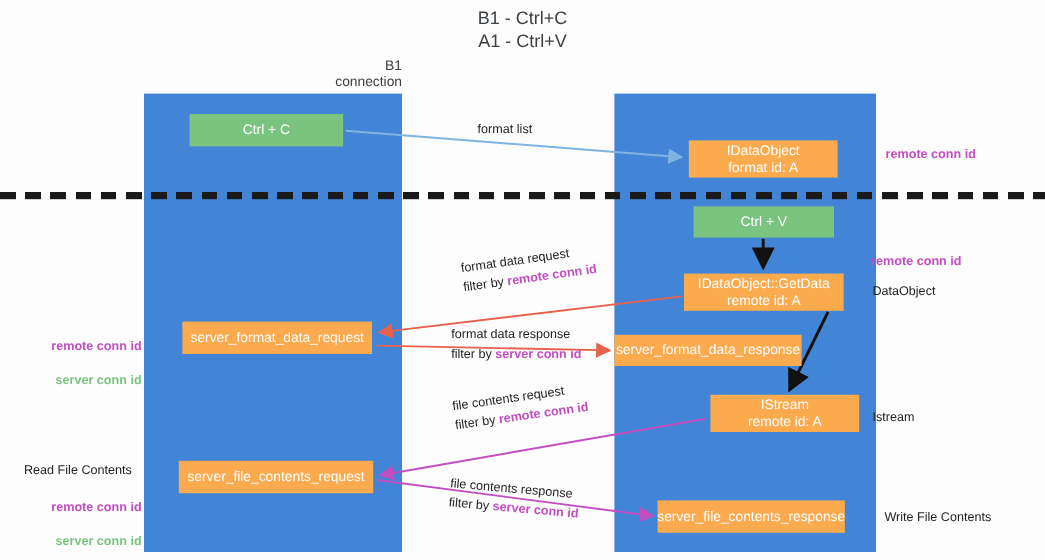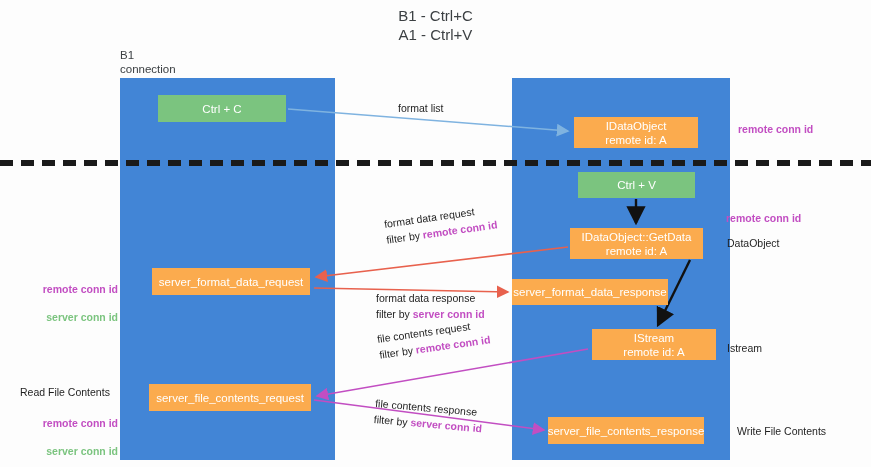--- a/index.html
+++ b/index.html
@@ -24,21 +24,21 @@
     text-align: center;
     font-size: 15px;
     color: #3c4043;
     line-height: 19px;
     white-space: pre-line;
   }
 
   
   .col-header {
     position: absolute;
-    text-align: left;
+    text-align: right;
     font-size: 11.5px;
     color: #3c4043;
     line-height: 14px;
     white-space: pre-line;
   }
   #hdr-b1 { left: 120px; width: 215px; top: 48px; }
   #hdr-a1 { left: 512px; width: 218px; top: 48px; }
 
   
   .lane {
@@ -102,21 +102,21 @@
   .edge-label .hl-remote { color: #c24ec2; font-weight: bold; }
   .edge-label .hl-server { color: #c24ec2; font-weight: bold; }
 
   #el-formatlist { left: 398px; top: 100px; }
 
   #el-fdreq {
     left: 383px; top: 216px;
     transform: rotate(-8deg);
     transform-origin: left top;
   }
-  #el-fdres { left: 376px; top: 271px; margin-top: 19px; }
+  #el-fdres { left: 376px; top: 271px; }
 
   #el-fcreq {
     left: 376px; top: 331px;
     transform: rotate(-8deg);
     transform-origin: left top;
   }
   #el-fcres {
     left: 376px; top: 395px;
     transform: rotate(5deg);
     transform-origin: left top;
@@ -185,21 +185,21 @@
 
     <path d="M690,260 L658,325" stroke="#111111" stroke-width="2.4" fill="none" marker-end="url(#ah-blk)"></path>
 
     <path d="M588,349 L317,396" stroke="#c24ec2" stroke-width="1.6" fill="none" marker-end="url(#ah-mag)"></path>
 
     <path d="M314,400 L544,430" stroke="#c24ec2" stroke-width="1.6" fill="none" marker-end="url(#ah-mag)"></path>
   </svg>
 
   <div class="node green" id="n-ctrlc">Ctrl + C</div>
   <div class="node orange" id="n-idata">IDataObject
-remote id: A</div>
+format id: A</div>
   <div class="node green" id="n-ctrlv">Ctrl + V</div>
   <div class="node orange" id="n-getdata">IDataObject::GetData
 remote id: A</div>
   <div class="node orange" id="n-sfdres">server_format_data_response</div>
   <div class="node orange" id="n-sfdreq">server_format_data_request</div>
   <div class="node orange" id="n-istream">IStream
 remote id: A</div>
   <div class="node orange" id="n-sfcres">server_file_contents_response</div>
   <div class="node orange" id="n-sfcreq">server_file_contents_request</div>
 

